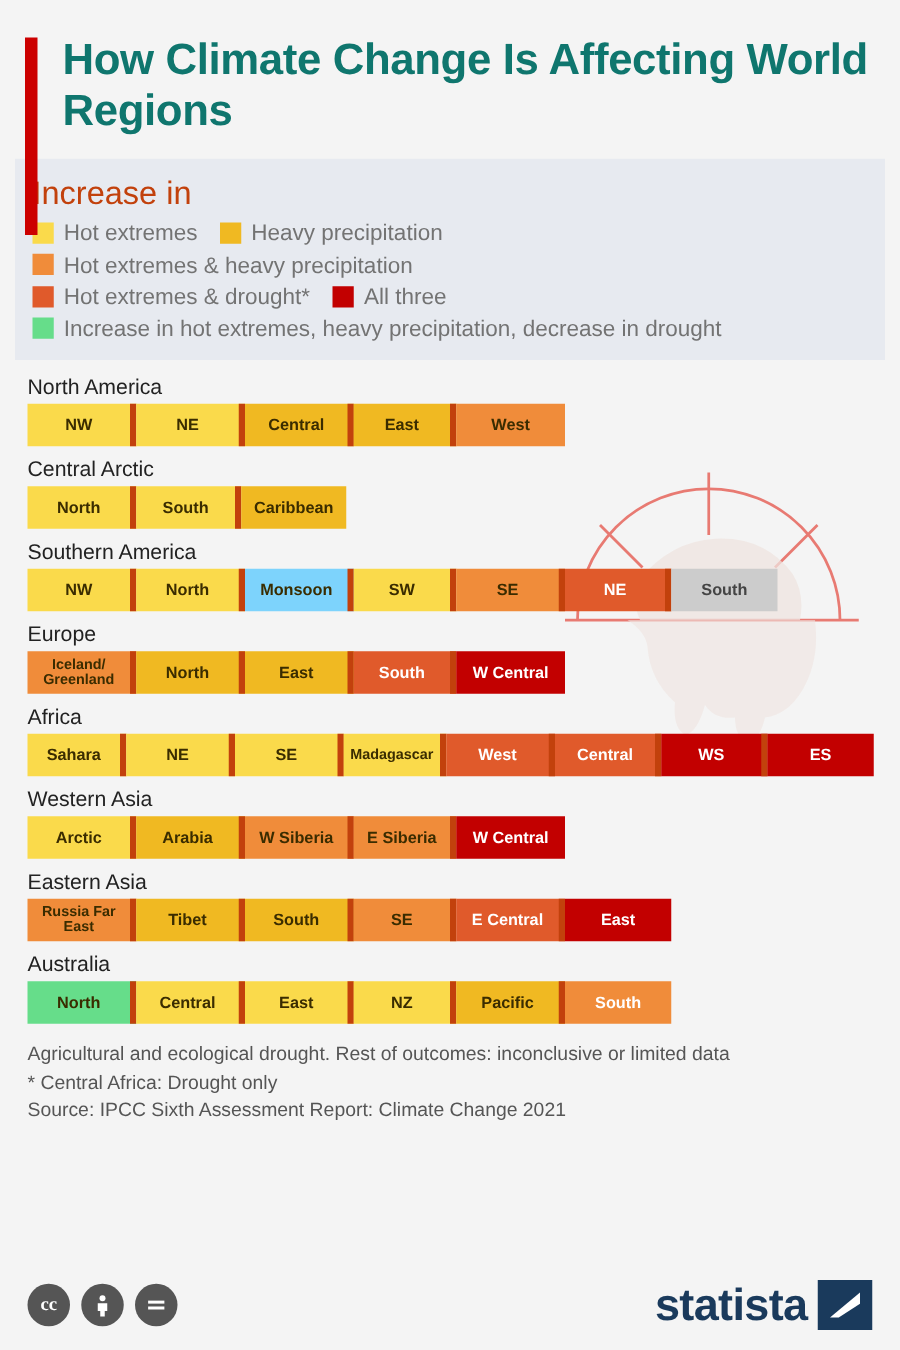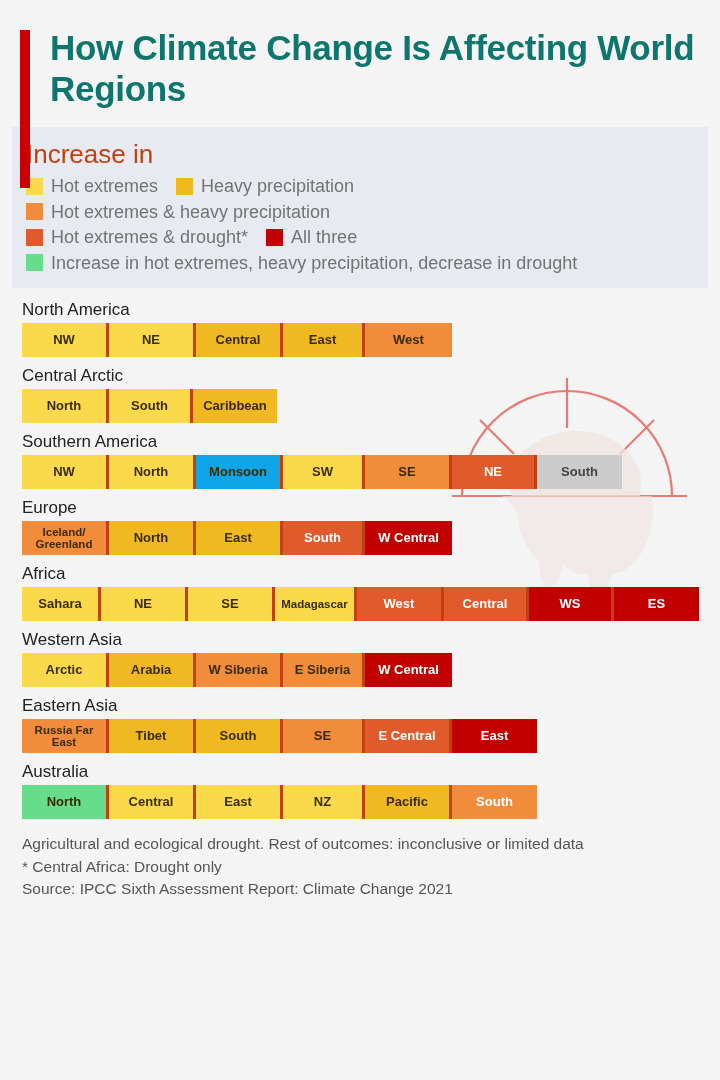--- a/index.html
+++ b/index.html
@@ -117,21 +117,21 @@
     display: flex;
     align-items: center;
     justify-content: center;
     text-align: center;
     font-size: 13px;
     font-weight: bold;
     color: #3a2c00;
     box-sizing: border-box;
     padding: 0 4px;
     line-height: 1.08;
-    border-right: 3px solid #c2410c;
+    border-right: 5px solid #c2410c;
   }
   .cell:last-child { border-right: none; }
   .cell.light { color: #3a2c00; }
   .cell.dark { color: #ffffff; }
   .cell.grey-text { color: #444444; }
 
   
   .footnotes {
     margin: 14px 0 0 0;
     padding: 0 18px 0 22px;
@@ -262,21 +262,21 @@
         <div class="cell light" style="background:#fada4b;width:84px">South</div>
         <div class="cell light" style="background:#f0b922;width:84px">Caribbean</div>
       </div>
     </div>
 
     <div class="region">
       <div class="region-name">Southern America</div>
       <div class="bar">
         <div class="cell light" style="background:#fada4b;width:87px">NW</div>
         <div class="cell light" style="background:#fada4b;width:87px">North</div>
-        <div class="cell light" style="background:#0ea5e9;width:87px">Monsoon</div>
+        <div class="cell light" style="background:#7dd3fc;width:87px">Monsoon</div>
         <div class="cell light" style="background:#fada4b;width:82px">SW</div>
         <div class="cell light" style="background:#f08c3a;width:87px">SE</div>
         <div class="cell dark" style="background:#e05a2b;width:85px">NE</div>
         <div class="cell grey-text" style="background:#cccccc;width:85px">South</div>
       </div>
     </div>
 
     <div class="region">
       <div class="region-name">Europe</div>
       <div class="bar">
@@ -338,14 +338,38 @@
     </div>
 
   </div>
 
   <div class="footnotes">
     <div>Agricultural and ecological drought. Rest of outcomes: inconclusive or limited data</div>
     <div>* Central Africa: Drought only</div>
     <div>Source: IPCC Sixth Assessment Report: Climate Change 2021</div>
   </div>
 
+  <div class="footer">
+    <div class="cc-icons">
+      <div class="cc-badge">cc</div>
+      <div class="cc-badge">
+        <svg width="20" height="20" viewBox="0 0 20 20" aria-hidden="true">
+          <circle cx="10" cy="4.5" r="2.4" fill="#ffffff"></circle>
+          <path d="M6.2 8.5h7.6v6.2h-2v4.5h-3.6v-4.5h-2z" fill="#ffffff"></path>
+        </svg>
+      </div>
+      <div class="cc-badge">
+        <svg width="20" height="20" viewBox="0 0 20 20" aria-hidden="true">
+          <rect x="3.5" y="6.5" width="13" height="2.4" fill="#ffffff"></rect>
+          <rect x="3.5" y="11.2" width="13" height="2.4" fill="#ffffff"></rect>
+        </svg>
+      </div>
+    </div>
+    <div class="statista">
+      <span class="statista-word">statista</span>
+      <svg class="statista-mark" width="44" height="40" viewBox="0 0 44 40">
+        <rect x="0" y="0" width="44" height="40" fill="#1a3a5c"></rect>
+        <path d="M10 30 L34 10 L34 19 L17 30 Z" fill="#ffffff"></path>
+      </svg>
+    </div>
+  </div>
 
 </div>
 
 </body></html>

